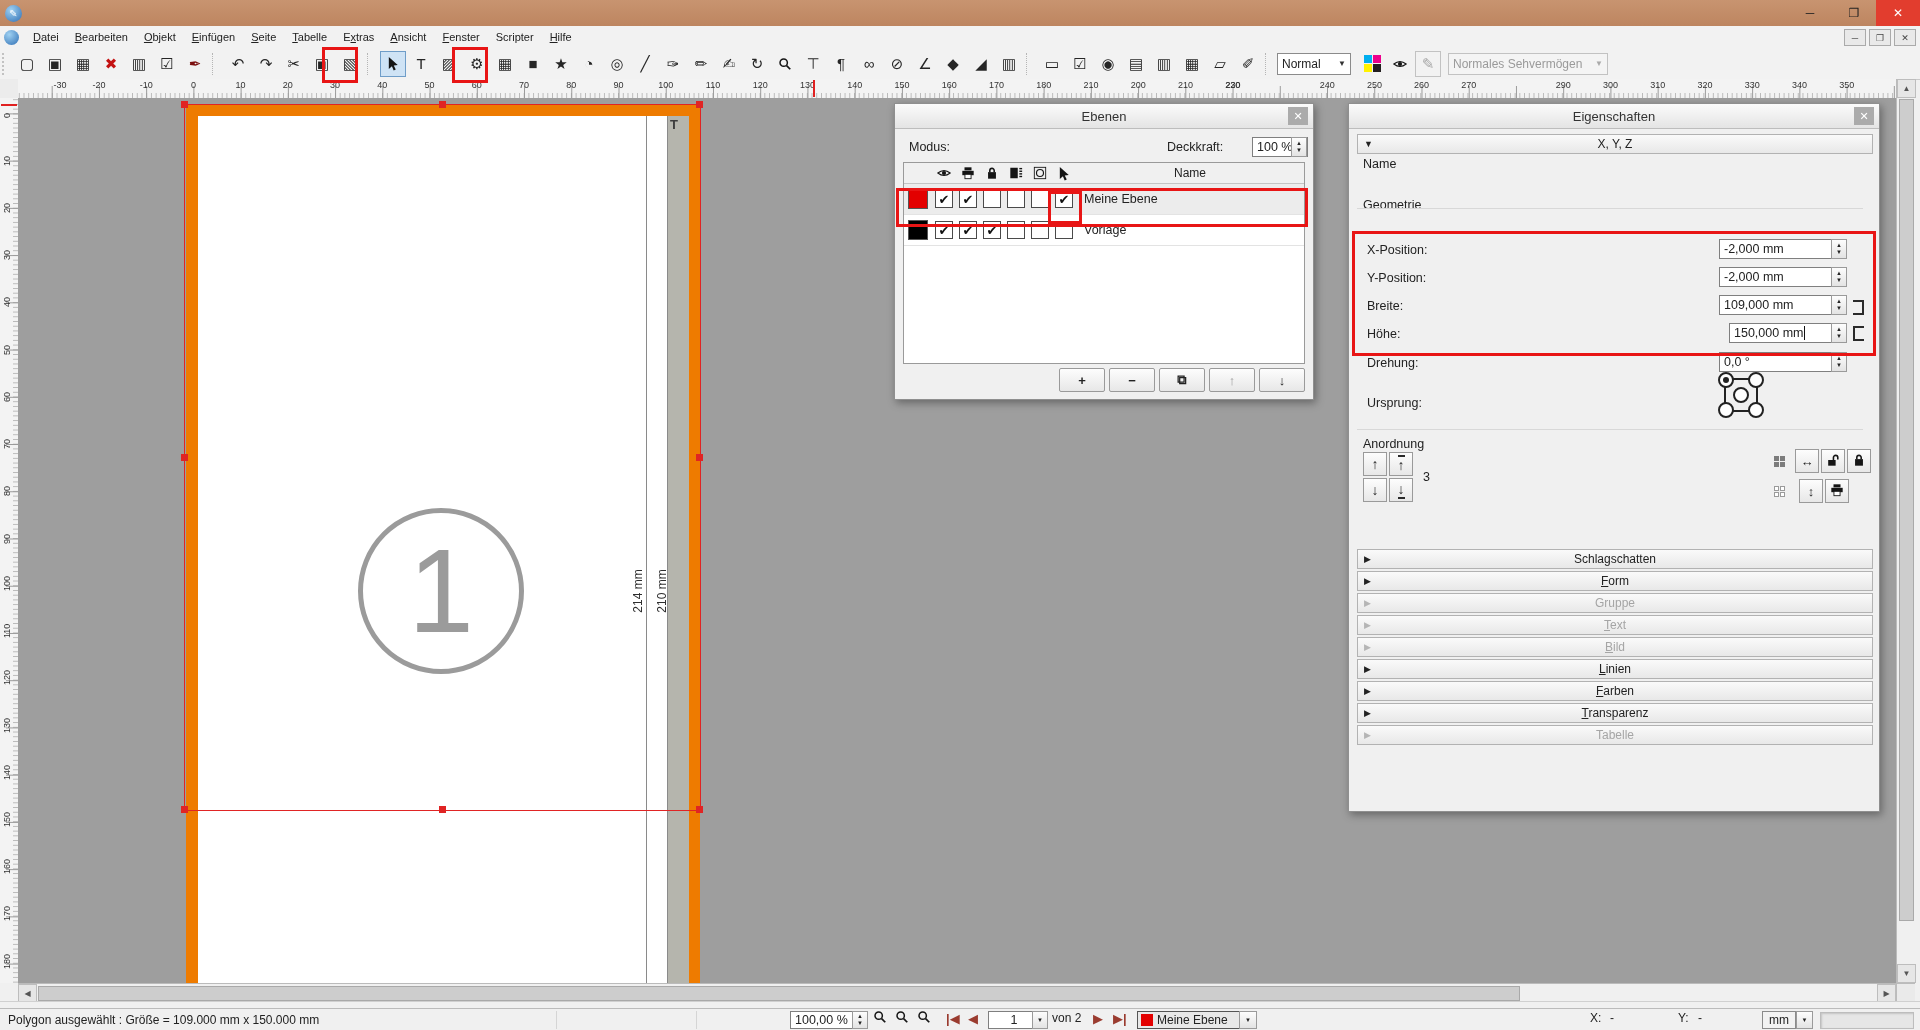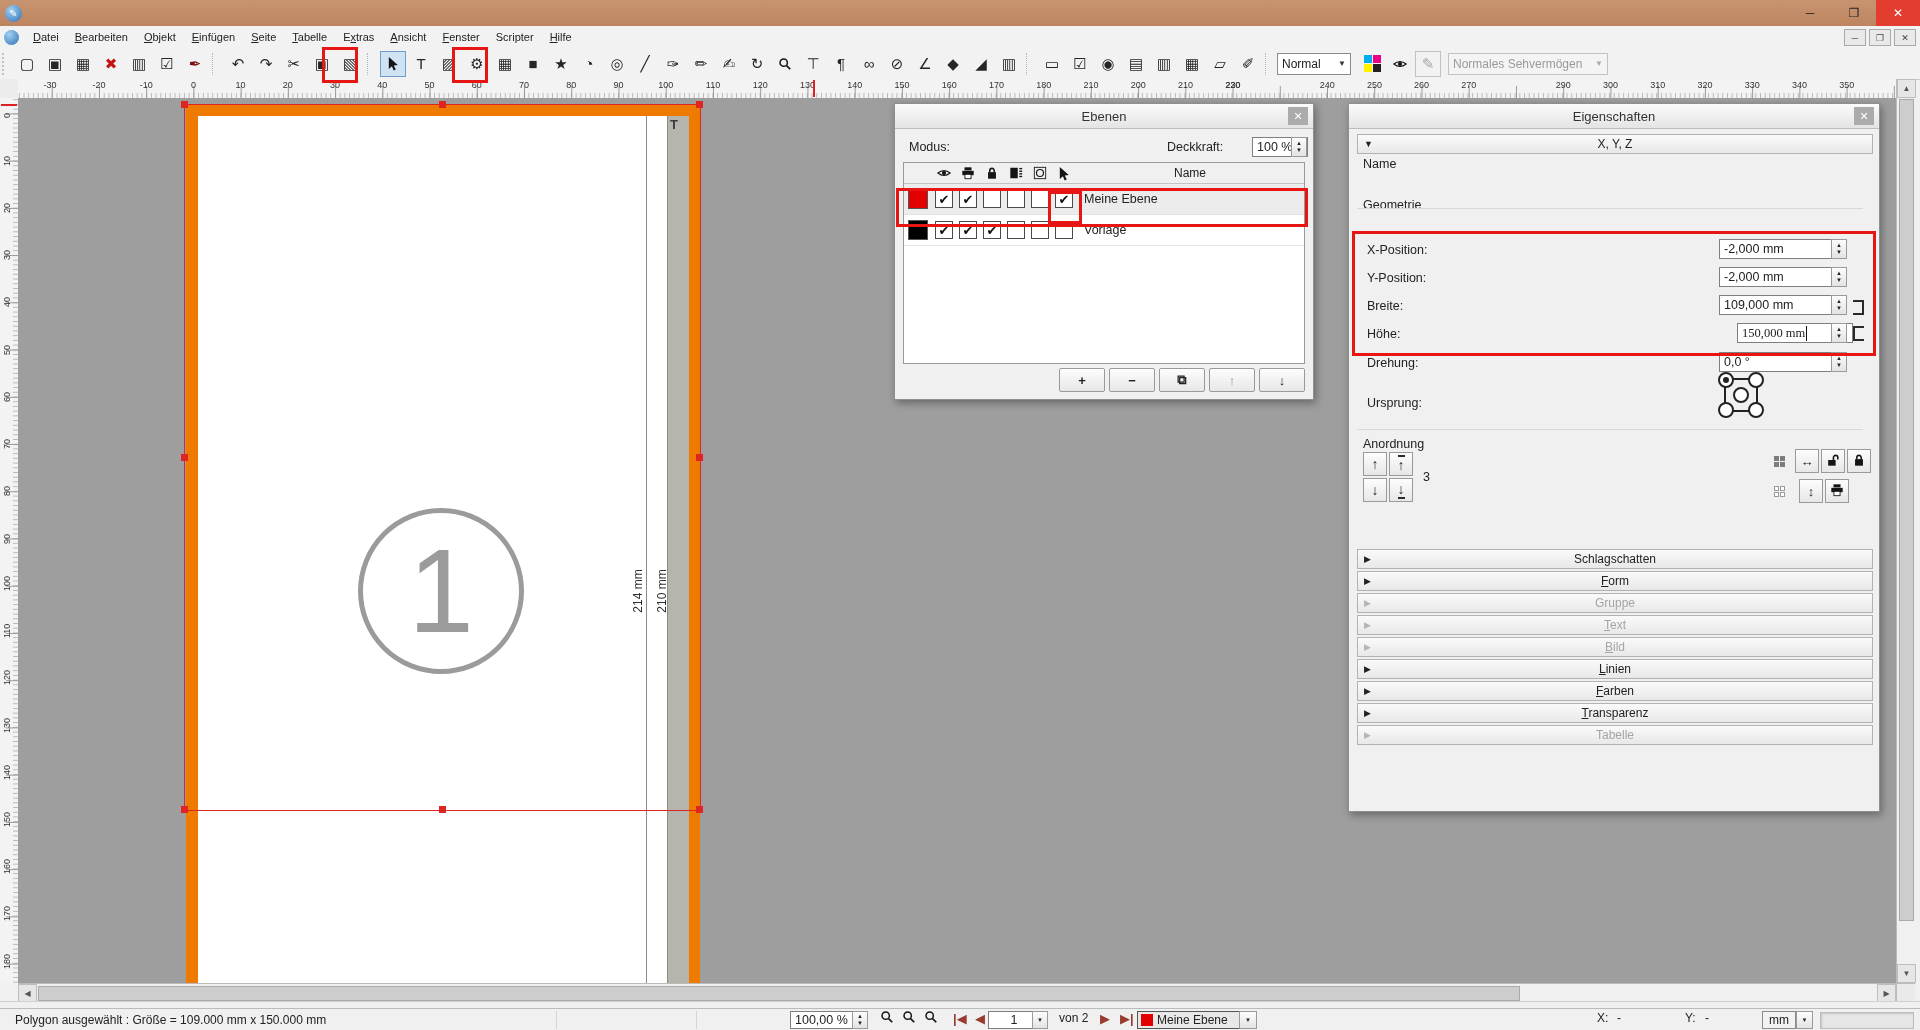--- a/index.html
+++ b/index.html
@@ -135,21 +135,21 @@
   .grid4{display:grid;grid-template:5px 5px/5px 5px;gap:1px;}
   .grid4 i{background:#7c7c7c;}
   .grid4.outline i{background:#fff;border:1px solid #9a9a9a;}
   .hook{position:absolute;width:9px;height:11px;border:2px solid #2a2a2a;}
   
   .annot{position:absolute;border:3px solid #e81515;pointer-events:none;z-index:60;}
   
   #statusbar{left:0;top:1008px;width:1920px;height:22px;background:#f0f0f0;border-top:1px solid #bbb;}
   .sb-sep{position:absolute;top:2px;width:1px;height:18px;background:#d5d5d5;}
   .nav-arrow{font-size:13px;color:#9a3b2f;font-weight:bold;}
-  .sbtn{position:absolute;height:18px;display:flex;align-items:center;justify-content:center;margin-left:7px;}
+  .sbtn{position:absolute;height:18px;display:flex;align-items:center;justify-content:center;}
   #progressbox{position:absolute;left:1820px;top:3px;width:92px;height:15px;background:#e6e6e6;
                border:1px solid #bdbdbd;box-shadow:inset 1px 1px 2px rgba(0,0,0,.15);}
   .z20{z-index:20;}
 </style>
 </head>
 <body>
 
 <div id="app">
 
   <div class="abs" id="titlebar">
@@ -263,21 +263,21 @@
         <div class="tbicon" style="border: 1px solid rgb(194, 194, 194); color: rgb(168, 168, 168);">✎</div>
         <div class="combo disabled" style="width: 150px; margin-left: 6px;">
           <span>Normales Sehvermögen</span>
           <span class="arr" style="position:absolute;right:4px;color:#aaa;">▼</span>
         </div>
       </div>
   </div>
 
   <div class="abs" id="ruler-corner"></div>
   <div class="abs" id="hruler">
-      <div class="hnum" style="left: 32px;">-30</div>
+      <div class="hnum" style="left: 42px;">-30</div>
       <div class="hnum" style="left: 80.92px;">-20</div>
       <div class="hnum" style="left: 128.16px;">-10</div>
       <div class="hnum" style="left: 175.4px;">0</div>
       <div class="hnum" style="left: 222.64px;">10</div>
       <div class="hnum" style="left: 269.88px;">20</div>
       <div class="hnum" style="left: 317.12px;">30</div>
       <div class="hnum" style="left: 364.36px;">40</div>
       <div class="hnum" style="left: 411.6px;">50</div>
       <div class="hnum" style="left: 458.84px;">60</div>
       <div class="hnum" style="left: 506.08px;">70</div>
@@ -563,21 +563,21 @@
       </div>
 
     <div class="lbl abs" style="left:18px;top:195px;">Breite:</div>
     <div class="input abs" style="left:370px;top:191px;width:106px;height:18px;">109,000 mm</div>
     <div class="spinner abs" style="left:482px;top:191px;height:18px;">
         <span>▲</span>
         <span>▼</span>
       </div>
 
     <div class="lbl abs" style="left:18px;top:223px;">Höhe:</div>
-    <div class="input abs caret" style="left:388px;top:219px;width:106px;height:18px;font-family:Liberation Serif, serif;">150,000 mm</div>
+    <div class="input abs caret" style="left:380px;top:219px;width:106px;height:18px;">150,000 mm</div>
     <div class="spinner abs" style="left:482px;top:219px;height:18px;">
         <span>▲</span>
         <span>▼</span>
       </div>
 
     <div class="hook" style="left:504px;top:196px;border-left:none;"></div>
     <div class="hook" style="left:504px;top:222px;border-right:none;"></div>
 
     <div class="lbl abs" style="left:18px;top:252px;">Drehung:</div>
     <div class="input abs" style="left:370px;top:248px;width:106px;height:18px;">0,0 °</div>

